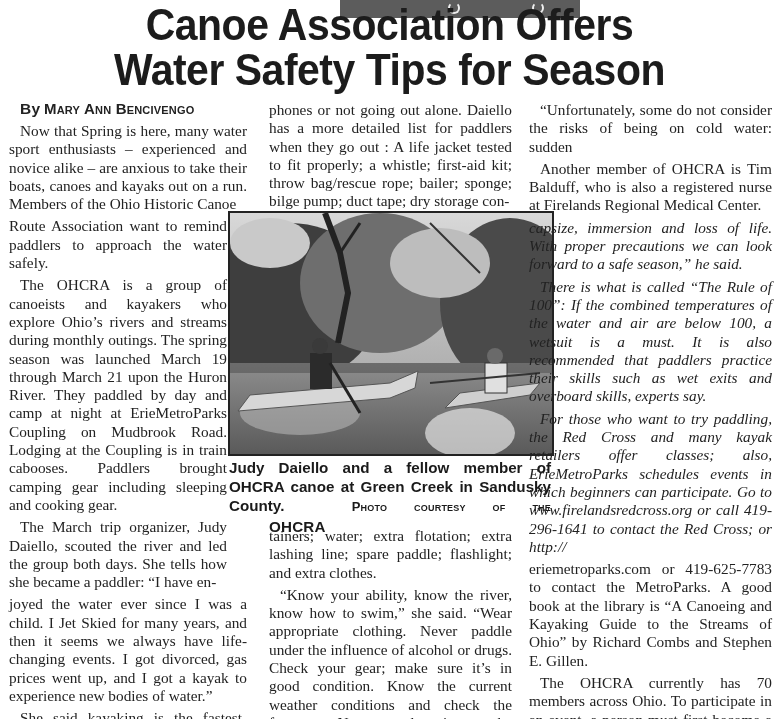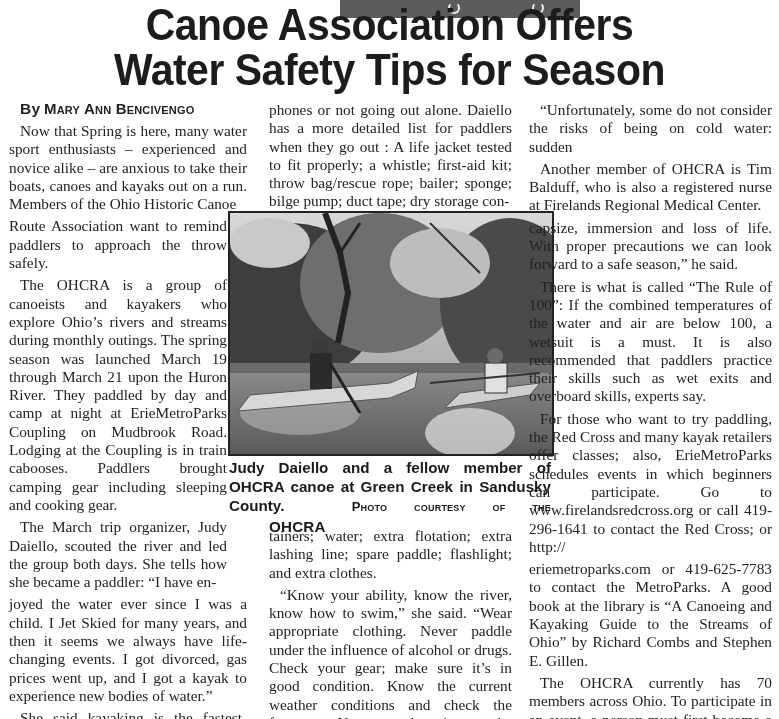--- a/index.html
+++ b/index.html
@@ -9,21 +9,21 @@
   .headline { position:absolute; left:0; top:0; width:779px; text-align:center;
     font-family:"Liberation Sans", sans-serif; font-weight:bold; color:#1c1c1c;
     font-size:44px; line-height:45px; letter-spacing:-0.5px; transform:scaleX(0.93); transform-origin:center top; }
   .headline div { white-space:nowrap; }
   .col { position:absolute; font-family:"Liberation Serif", serif; font-size:15.3px; line-height:18.3px; text-align:justify; color:#222; }
   .col p { margin:4px; text-indent:11px; }
   .col p.noind { text-indent:0; }
   .byline { font-family:"Liberation Sans", sans-serif; font-weight:bold; font-size:13px; letter-spacing:0.2px; text-indent:11px; margin:0 0 1px 0; line-height:16px; }
   .byline .big { font-size:15.5px; }
   .narrow { width:218px; }
-  .narrowR { margin-left:32px; }
+  .narrowR { margin-left:32px;font-style:italic; }
   .photo { position:absolute; left:228px; top:211px; width:322px; height:241px; border:2px solid #222; overflow:hidden; background:#888; }
   .caption { position:absolute; left:229px; top:458px; width:322px; font-family:"Liberation Sans", sans-serif; font-weight:bold; font-size:15.2px; line-height:19px; color:#1a1a1a; text-align:justify; }
   .caption .credit { font-size:12px; letter-spacing:0.2px; }
   .caption .credit .big { font-size:15.2px;padding-left:40px; }
 </style>
 </head>
 <body>
 
 <div class="topbar">
   <span class="dot" style="left:108px"></span>
@@ -34,21 +34,21 @@
   <div style="margin-top:2px">Canoe Association Offers</div>
   <div>Water Safety Tips for Season</div>
 </div>
 
 <div class="col" style="left:5px; top:97px; width:246px;">
   <p class="byline">
     <span class="big">By</span>
     <span style="font-variant:small-caps; font-size:15px;">Mary Ann Bencivengo</span>
   </p>
   <p>Now that Spring is here, many water sport enthusiasts – experienced and novice alike – are anxious to take their boats, canoes and kayaks out on a run. Members of the Ohio Historic Canoe</p>
-  <p class="noind narrow">Route Association want to remind paddlers to approach the throw safely.</p>
+  <p class="noind narrow">Route Association want to remind paddlers to approach the water safely.</p>
   <p class="narrow">The OHCRA is a group of canoeists and kayakers who explore Ohio’s rivers and streams during monthly outings. The spring season was launched March 19 through March 21 upon the Huron River. They paddled by day and camp at night at ErieMetroParks Coupling on Mudbrook Road. Lodging at the Coupling is in train cabooses. Paddlers brought camping gear including sleeping and cooking gear.</p>
   <p class="narrow">The March trip organizer, Judy Daiello, scouted the river and led the group both days. She tells how she became a paddler: “I have en-</p>
   <p class="noind">joyed the water ever since I was a child. I Jet Skied for many years, and then it seems we always have life-changing events. I got divorced, gas prices went up, and I got a kayak to experience new bodies of water.”</p>
   <p>She said kayaking is the fastest-growing water sport, and as an experienced paddler, she has a lot of tips on safety:</p>
 
 </div>
 
 <div class="col" style="left:265px; top:97px; width:251px;">
   <p class="noind">phones or not going out alone. Daiello has a more detailed list for paddlers when they go out : A life jacket tested to fit properly;  a whistle; first-aid kit; throw bag/rescue rope; bailer; sponge; bilge pump; duct tape; dry storage con-</p>
 </div>

